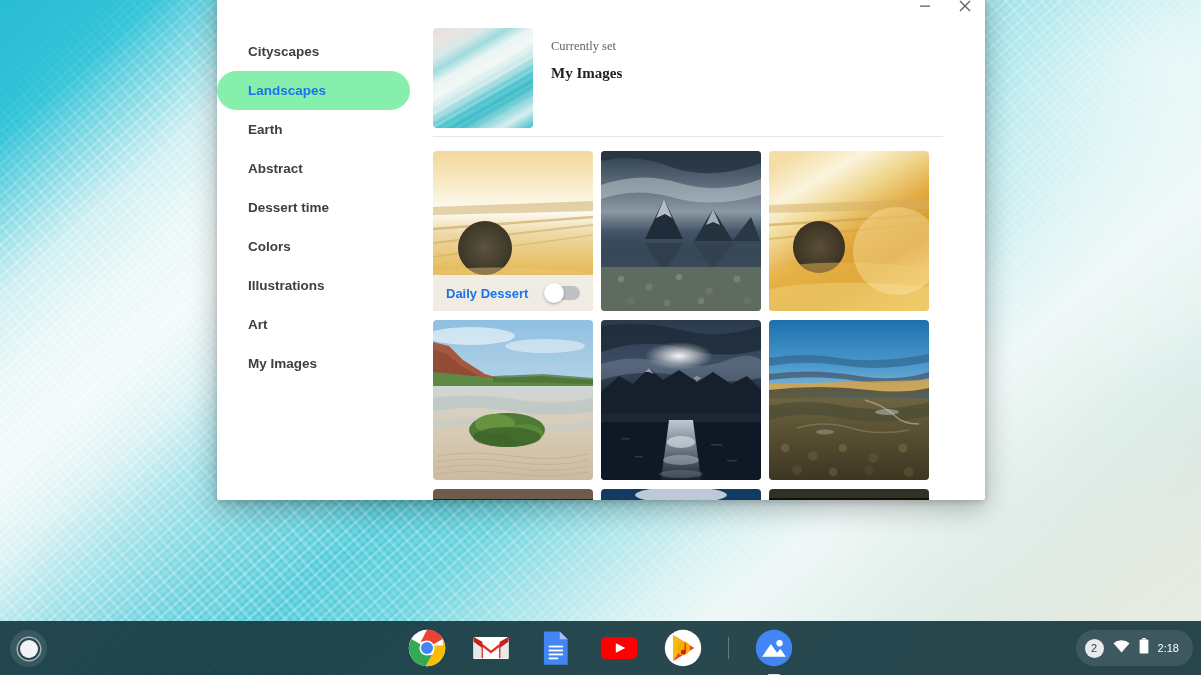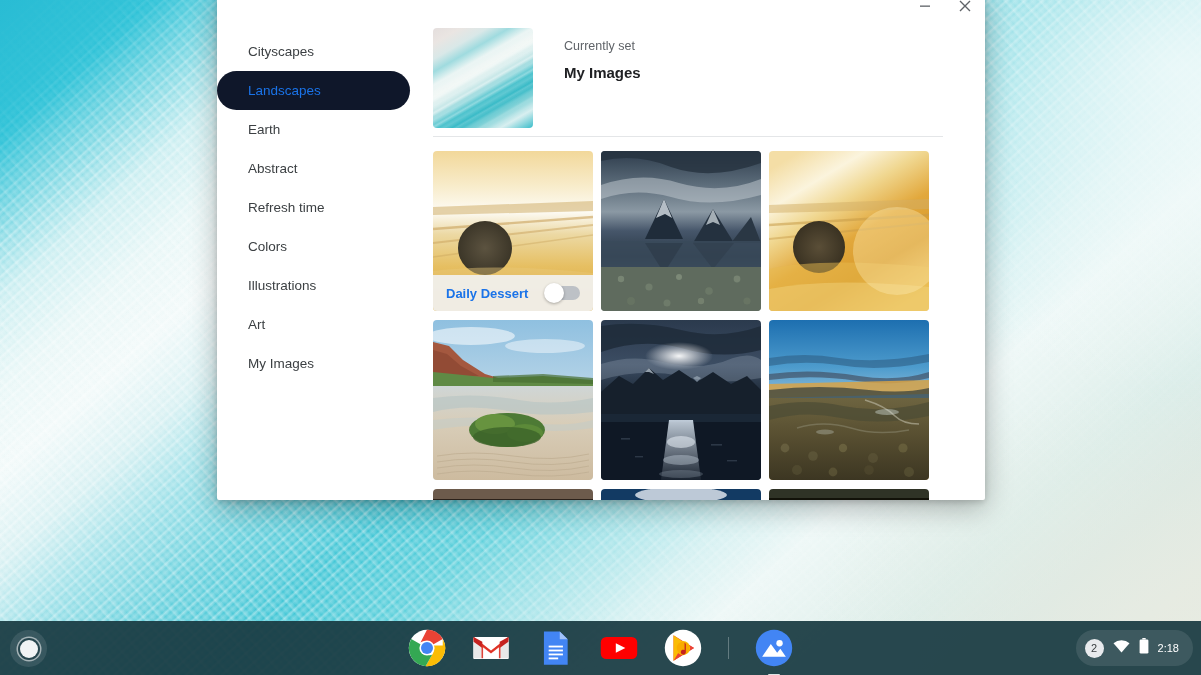--- a/index.html
+++ b/index.html
@@ -86,34 +86,35 @@
     display: flex; align-items: center; justify-content: center;
     cursor: pointer; color: #5f6368;
   }
 
   
   #dialog-sidebar {
     position: absolute;
     left: 0; top: 32px;
     width: 205px; height: 478px;
     padding-top: 10px;
+    font-weight: bold;
   }
   .cat-item {
     height: 39px;
     display: flex; align-items: center;
     padding-left: 31px;
     font-size: 13.5px;
     color: #3c4043;
     cursor: pointer;
     border-top-right-radius: 20px;
     border-bottom-right-radius: 20px;
     margin-right: 12px;
   }
   .cat-item.selected {
-    background: #0f172a;
+    background: #86efac;
     color: #1a73e8;
     border-radius: 20px;
     margin-left: 0;
     margin-right: 12px;
   }
 
   
   #dialog-main {
     position: absolute;
     left: 205px; top: 32px;
@@ -143,21 +144,21 @@
   #current-thumb::after {
     content: "";
     position: absolute; inset: 0;
     background: repeating-linear-gradient(150deg,
        rgba(255,255,255,0) 0px, rgba(255,255,255,0.45) 2px,
        rgba(255,255,255,0) 5px, rgba(255,255,255,0.25) 8px,
        rgba(255,255,255,0) 12px);
     -webkit-mask-image: linear-gradient(150deg, rgba(0,0,0,0) 30%, rgba(0,0,0,0.9) 55%, rgba(0,0,0,0.3) 78%, rgba(0,0,0,0) 95%);
     mask-image: linear-gradient(150deg, rgba(0,0,0,0) 30%, rgba(0,0,0,0.9) 55%, rgba(0,0,0,0.3) 78%, rgba(0,0,0,0) 95%);
   }
-  #current-info { padding-left: 31px; padding-top: 11px; }
+  #current-info { padding-left: 18px; padding-top: 11px; font-family: Liberation Serif, serif; }
   #currently-set-label { font-size: 12.5px; color: #5f6368; }
   #current-name { font-size: 15px; color: #202124; font-weight: bold; margin-top: 11px; }
   #header-divider { height: 1px; background: #e4e6e8; margin: 0 6px 0 0; }
 
   
   #wallpaper-grid {
     display: grid;
     grid-template-columns: repeat(3, 160px);
     gap: 9px 8px;
     padding-top: 14px;
@@ -290,21 +291,21 @@
       <div class="cat-item selected">
         <span>Landscapes</span>
       </div>
       <div class="cat-item">
         <span>Earth</span>
       </div>
       <div class="cat-item">
         <span>Abstract</span>
       </div>
       <div class="cat-item">
-        <span>Refresh time</span>
+        <span>Dessert time</span>
       </div>
       <div class="cat-item">
         <span>Colors</span>
       </div>
       <div class="cat-item">
         <span>Illustrations</span>
       </div>
       <div class="cat-item">
         <span>Art</span>
       </div>

